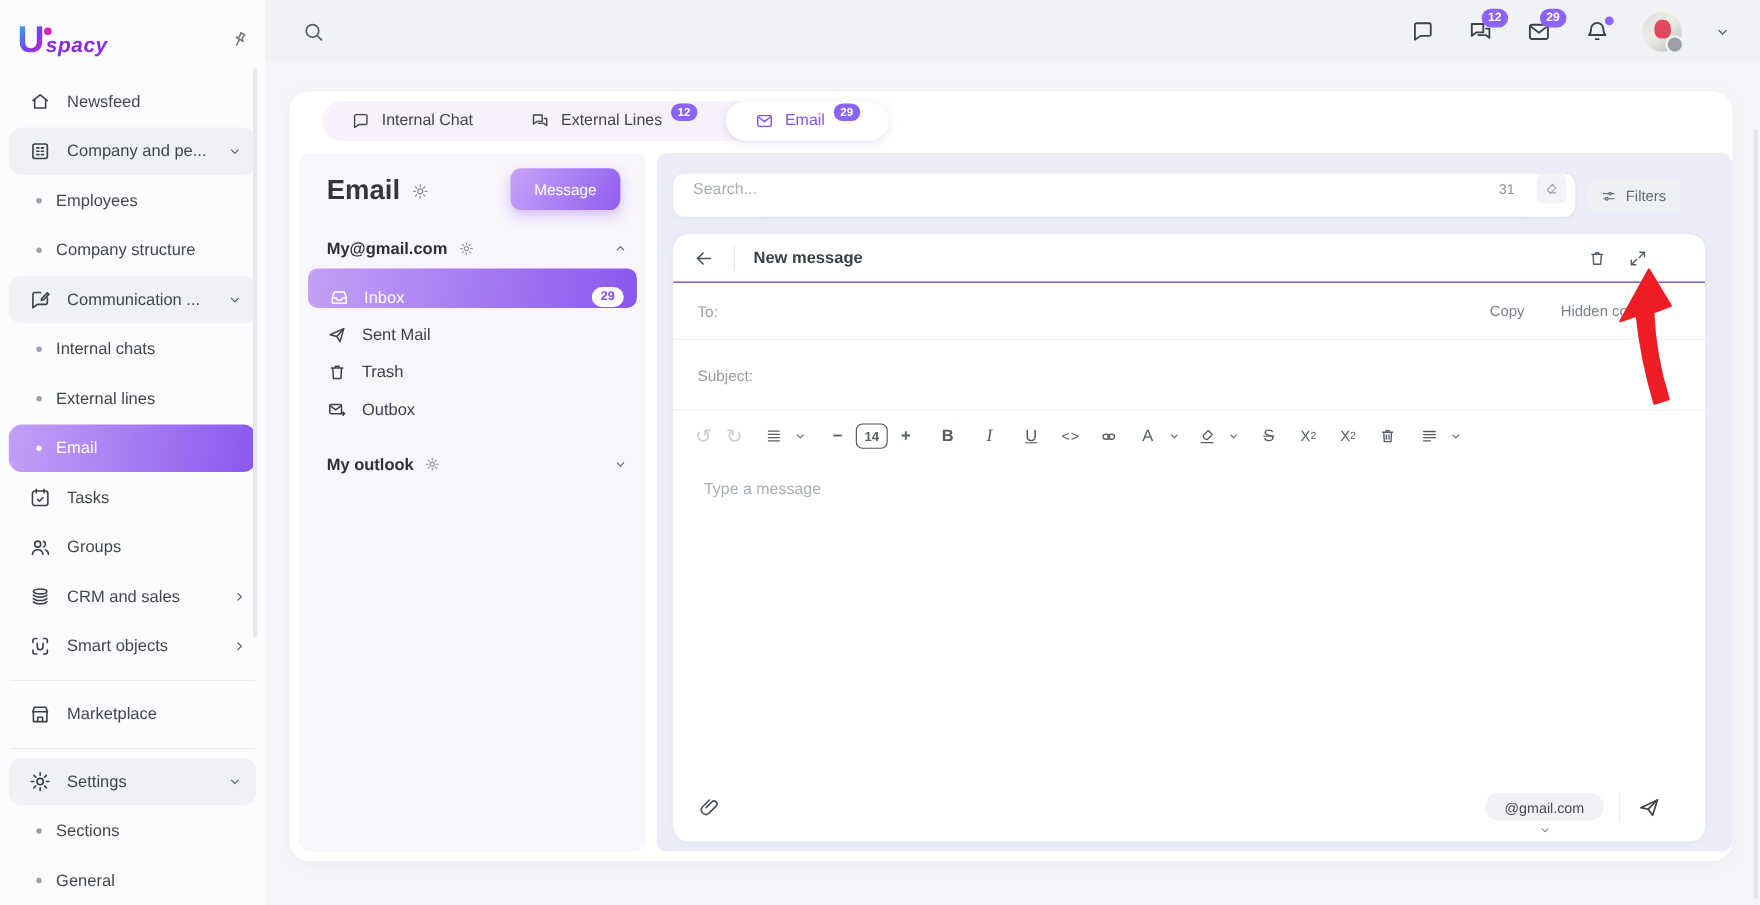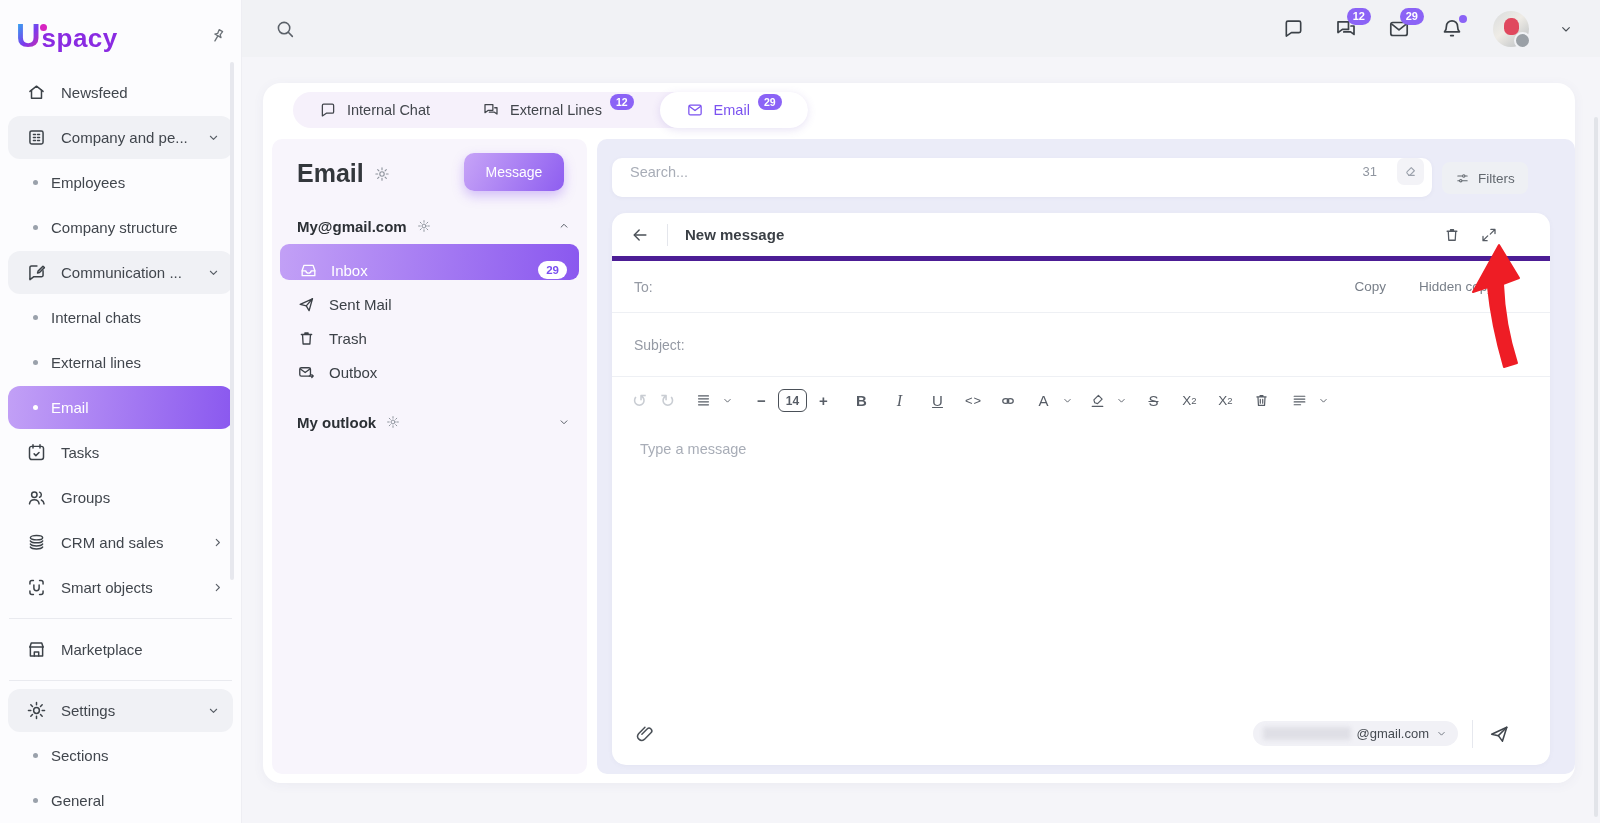--- a/index.html
+++ b/index.html
@@ -6,21 +6,21 @@
   body{width:1600px;height:823px;position:relative;overflow:hidden;background:#fff;
        font-family:"Liberation Sans",sans-serif;-webkit-font-smoothing:antialiased;}
   .ic{fill:none;stroke:currentColor;stroke-width:1.7;stroke-linecap:round;stroke-linejoin:round;display:block;}
 
   
   .sidebar{position:absolute;left:0;top:0;width:242px;height:823px;background:#fcfcfe;border-right:1px solid #eeeef3;box-sizing:border-box;}
   .logo-row{display:flex;align-items:center;padding:14px 14px 6px 16px;height:44px;box-sizing:content-box;}
   .logo{display:flex;align-items:baseline;position:relative;}
   .logo-u{font-size:34px;font-weight:800;background:linear-gradient(130deg,#27b6f0 5%,#7c3aed 55%,#e0249b 100%);-webkit-background-clip:text;background-clip:text;color:transparent;line-height:1;}
   .logo-dot{position:absolute;left:24px;top:6px;width:7px;height:7px;border-radius:50%;background:#d723c1;}
-  .logo-rest{font-size:26px;font-weight:700;color:#8a2be2;letter-spacing:.5px;margin-left:1px;}
+  .logo-rest{font-size:19px;font-weight:700;color:#8a2be2;letter-spacing:.5px;margin-left:1px;font-style:italic;}
   .pin-btn{margin-left:auto;color:#6c7278;}
   .side-scroll{position:absolute;right:7px;top:62px;width:4px;height:518px;border-radius:2px;background:#e7e8ee;}
   .nav{padding-top:6px;}
   .srow{display:flex;align-items:center;height:45px;padding:0 16px 0 26px;gap:14px;color:#41464d;font-size:15px;cursor:pointer;box-sizing:border-box;}
   .srow .chev{margin-left:auto;color:#585e66;}
   .pillrow{background:#f0f1f5;border-radius:12px;margin:1px 8px;height:43px;padding:0 12px 0 18px;}
   .subrow{padding-left:33px;gap:13px;}
   .bullet{width:5px;height:5px;border-radius:50%;background:#9aa1ab;flex:0 0 auto;}
   .activerow{background:linear-gradient(95deg,#c2a0f6 0%,#8a58ef 100%);border-radius:12px;margin:1px 8px;height:43px;color:#fff;padding-left:25px;}
   .activerow .bullet{background:#fff;}
@@ -65,21 +65,21 @@
   .mpanel{position:absolute;left:334px;top:56px;width:978px;height:635px;background:#ebecf8;border-radius:10px;}
   .searchbar{position:absolute;left:15px;top:19px;width:820px;height:39px;background:#fff;border-radius:10px;display:flex;align-items:center;padding:0 8px 12px 16px;box-sizing:border-box;box-shadow:0 1px 4px rgba(90,90,130,.06);}
   .searchbar input{border:none;outline:none;flex:1;font-size:14.5px;font-family:inherit;color:#42464c;background:transparent;}
   .searchbar input::placeholder{color:#a8adb7;}
   .s-count{color:#9096a0;font-size:13px;margin-right:20px;}
   .eraser-btn{width:27px;height:27px;border-radius:7px;background:#f3f3f7;color:#9ba1ab;display:flex;align-items:center;justify-content:center;cursor:pointer;}
   .filters-btn{position:absolute;left:845px;top:23px;height:32px;padding:0 13px;border-radius:8px;background:#eef0f4;color:#62686f;font-size:13.5px;display:flex;align-items:center;gap:8px;cursor:pointer;}
 
   
   .compose{position:absolute;left:15px;top:74px;width:938px;height:552px;background:#fff;border-radius:14px;box-shadow:0 1px 5px rgba(90,90,130,.05);display:flex;flex-direction:column;box-sizing:border-box;}
-  .c-header{height:43px;border-bottom:5px solid #4c1d95;display:flex;align-items:center;padding:0 52px 0 18px;flex:0 0 auto;}
+  .c-header{height:43px;border-bottom:1px solid #4c1d95;display:flex;align-items:center;padding:0 52px 0 18px;flex:0 0 auto;}
   .c-back{color:#4a5057;cursor:pointer;display:flex;}
   .c-vdiv{width:1px;height:22px;background:#e4e6ec;margin:0 17px;}
   .c-title{font-size:15px;font-weight:600;color:#3a3f45;}
   .c-hicons{margin-left:auto;display:flex;align-items:center;gap:19px;color:#555b63;}
   .c-to{height:51px;border-bottom:1px solid #eef0f4;display:flex;align-items:center;padding:0 56px 0 22px;font-size:14px;color:#959aa4;flex:0 0 auto;}
   .c-to input,.c-subject input{border:none;outline:none;flex:1;font-family:inherit;font-size:14px;margin:0 12px;background:transparent;color:#42464c;}
   .to-links{display:flex;gap:33px;color:#787f89;font-size:13.5px;}
   .to-links span{cursor:pointer;}
   .c-subject{height:63px;border-bottom:1px solid #eef0f4;display:flex;align-items:center;padding:0 22px;font-size:14px;color:#959aa4;flex:0 0 auto;}
   .c-toolbar{height:47px;display:flex;align-items:center;padding:0 16px;gap:5px;color:#575d66;flex:0 0 auto;}
@@ -90,21 +90,21 @@
   .b-bold{font-weight:700;}
   .b-italic{font-style:italic;font-family:"Liberation Serif",serif;font-size:16px;}
   .b-under{text-decoration:underline;}
   .b-code{font-size:13px;letter-spacing:1px;}
   .b-strike{text-decoration:line-through;}
   .b-script{font-size:13.5px;}
   .b-script sub,.b-script sup{font-size:9.5px;}
   .c-body{flex:1;padding:17px 28px;font-size:14.5px;color:#a8adb7;cursor:text;}
   .c-bottom{height:63px;display:flex;align-items:center;padding:0 40px 0 22px;flex:0 0 auto;}
   .clip{color:#4a5057;cursor:pointer;display:flex;}
-  .from-pill{margin-left:auto;height:25px;border-radius:13px;background:#f1f1f6;display:flex;align-items:center;padding:0 10px;gap:6px;cursor:pointer;}
+  .from-pill{margin-left:auto;height:25px;border-radius:13px;background:#f1f1f6;display:flex;align-items:center;padding:0 10px;gap:6px;cursor:pointer;flex-direction:column;}
   .redacted{width:88px;height:13px;background:#dfdfe6;border-radius:3px;filter:blur(2px);}
   .from-domain{font-size:13px;color:#464b52;}
   .from-chev{color:#6a707a;}
   .send-div{width:1px;height:28px;background:#e6e8ee;margin:0 15px 0 14px;}
   .send-btn{color:#3f454c;cursor:pointer;display:flex;}
 
   .arrow-overlay{position:absolute;left:0;top:0;pointer-events:none;z-index:60;}
 </style>
 </head>
 <body>

